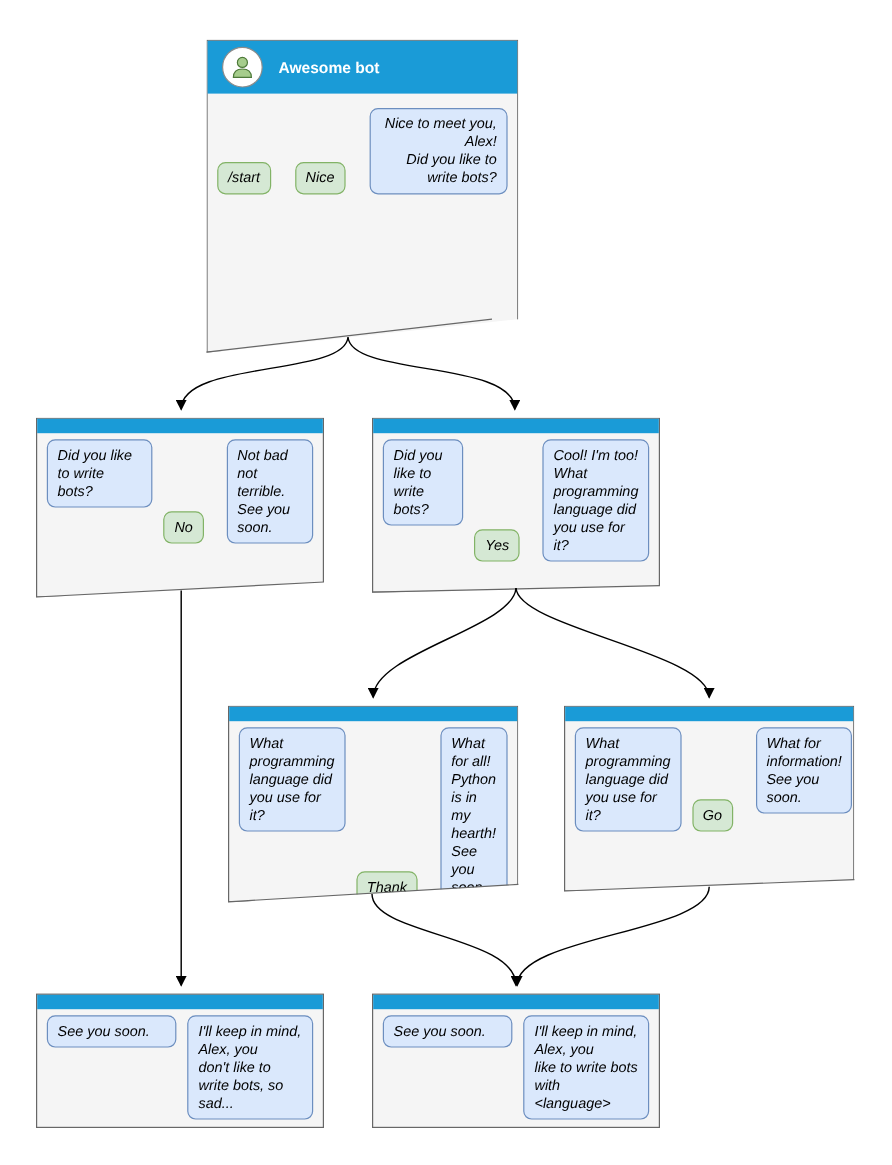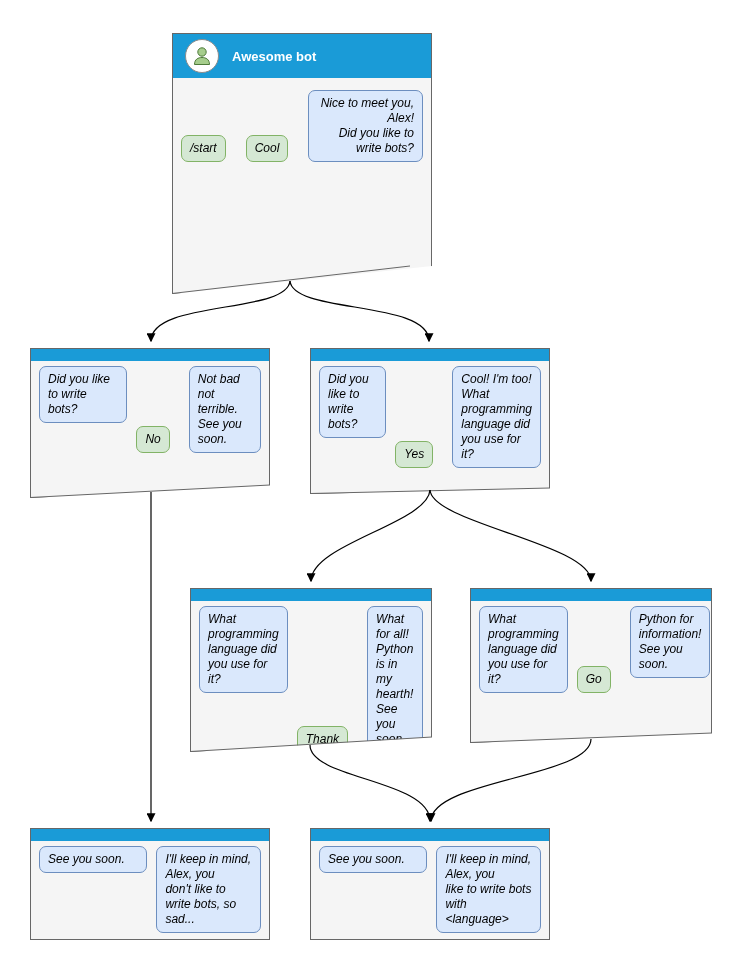--- a/index.html
+++ b/index.html
@@ -64,21 +64,21 @@
       <span class="avatar">
         <svg viewBox="0 0 24 24" width="24" height="24" aria-hidden="true">
           <circle cx="12" cy="8" r="4.2" fill="#a6cd8c" stroke="#4e7a3a" stroke-width="1"></circle>
           <path d="M4.5 20.5 C4.5 15.4 8 13.5 12 13.5 C16 13.5 19.5 15.4 19.5 20.5 Z" fill="#a6cd8c" stroke="#4e7a3a" stroke-width="1"></path>
         </svg>
       </span>
       <span class="title">Awesome bot</span>
     </div>
     <div class="body main-body">
       <div class="bubble user">/start</div>
-      <div class="bubble user">Cool</div>
+      <div class="bubble user">Nice</div>
       <div class="bubble bot">Nice to meet you, Alex!
 Did you like to write bots?</div>
     </div>
   </div>
 
   <div class="window slant13" style="left:30px; top:348px; width:240px; height:150px;">
     <div class="strip"></div>
     <div class="body">
       <div class="bubble bot">Did you like to write bots?</div>
       <div class="bubble user">No</div>
@@ -109,21 +109,21 @@
 See you soon.</div>
     </div>
   </div>
 
   <div class="window slant10" style="left:470px; top:588px; width:242px; height:155px;">
     <div class="strip"></div>
     <div class="body">
       <div class="bubble bot">What programming
 language did you use for it?</div>
       <div class="bubble user">Go</div>
-      <div class="bubble bot">Python for information!
+      <div class="bubble bot">What for information!
 See you soon.</div>
     </div>
   </div>
 
   <div class="window" style="left:30px; top:828px; width:240px; height:112px;">
     <div class="strip"></div>
     <div class="body">
       <div class="bubble bot w162">See you soon.</div>
       <div class="bubble bot">I'll keep in mind, Alex, you
 don't like to write bots, so

